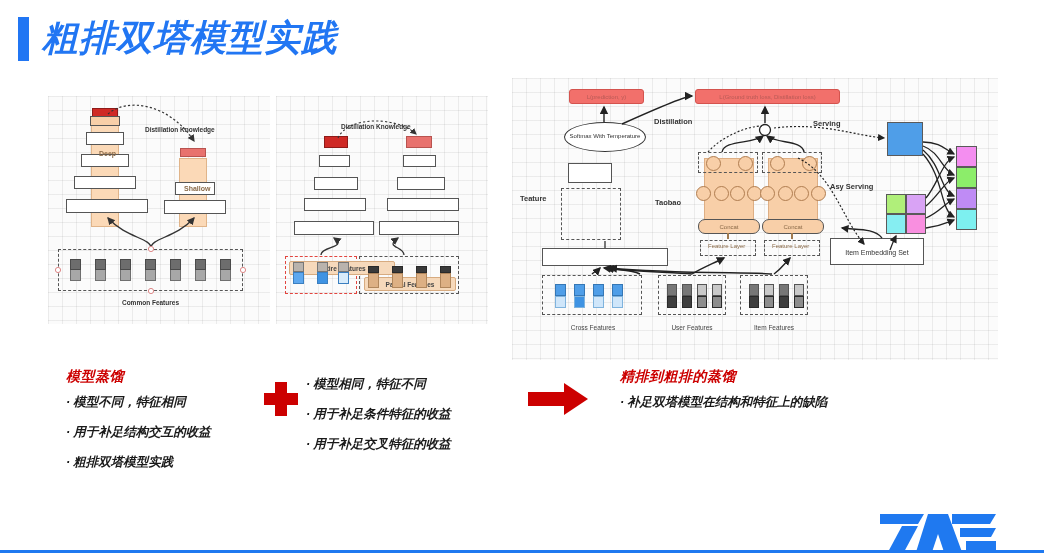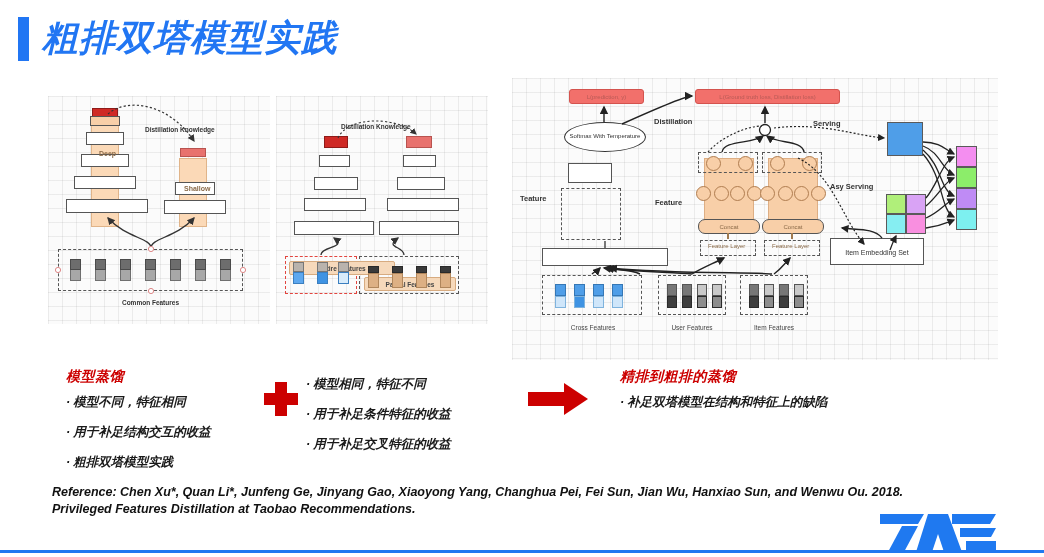--- a/index.html
+++ b/index.html
@@ -263,21 +263,21 @@
       <span>L(Ground truth loss, Distillation loss)</span>
     </div>
 
     <div class="ellipse" style="left:52px;top:44px;width:80px;height:28px;">
       <span>Softmax With Temperature</span>
     </div>
     <div class="lbl" style="left:142px;top:39px;font-size:7.5px;">Distillation</div>
     <div class="lbl" style="left:301px;top:41px;font-size:7.5px;">Serving</div>
     <div class="lbl" style="left:318px;top:104px;font-size:7.5px;">Asy Serving</div>
     <div class="lbl" style="left:8px;top:116px;font-size:7.5px;">Teature</div>
-    <div class="lbl" style="left:143px;top:120px;font-size:7.5px;">Feature</div>
+    <div class="lbl" style="left:143px;top:120px;font-size:7.5px;">Taobao</div>
 
     <div class="box wide" style="position:absolute;left:56px;top:85px;width:44px;height:20px;"></div>
     <div class="dashbox" style="left:49px;top:110px;width:60px;height:52px;"></div>
     <div class="box wide" style="position:absolute;left:30px;top:170px;width:126px;height:18px;"></div>
 
     <div class="twr" style="left:192px;top:80px;width:48px;height:65px;"></div>
     <div class="twr" style="left:256px;top:80px;width:48px;height:65px;"></div>
     <div class="dashbox" style="left:186px;top:74px;width:60px;height:21px;"></div>
     <div class="dashbox" style="left:250px;top:74px;width:60px;height:21px;"></div>
 
@@ -458,24 +458,20 @@
     <path d="M0,9 L36,9 L36,0 L60,16 L36,32 L36,23 L0,23 Z" fill="#cc0000"></path>
   </svg>
 
   <div class="sec" style="left:620px;top:368px;">
     <h3>精排到粗排的蒸馏</h3>
     <ul>
       <li>补足双塔模型在结构和特征上的缺陷</li>
     </ul>
   </div>
 
-  <div class="ref">
-    <div>Reference: Chen Xu*, Quan Li*, Junfeng Ge, Jinyang Gao, Xiaoyong Yang, Changhua Pei, Fei Sun, Jian Wu, Hanxiao Sun, and Wenwu Ou. 2018.</div>
-    <div>Privileged Features Distillation at Taobao Recommendations.</div>
-  </div>
 
   <div class="botline"></div>
 
   <svg class="logo" viewBox="0 0 120 40">
     <g fill="#1f79f0">
       <polygon points="2,2 46,2 40,12 2,12"></polygon>
       <polygon points="24,14 40,14 26,40 10,40"></polygon>
       <polygon points="50,2 70,2 84,40 66,40 60,22 54,40 38,40"></polygon>
       <polygon points="74,2 118,2 112,12 74,12"></polygon>
       <polygon points="82,16 118,16 113,25 82,25"></polygon>

